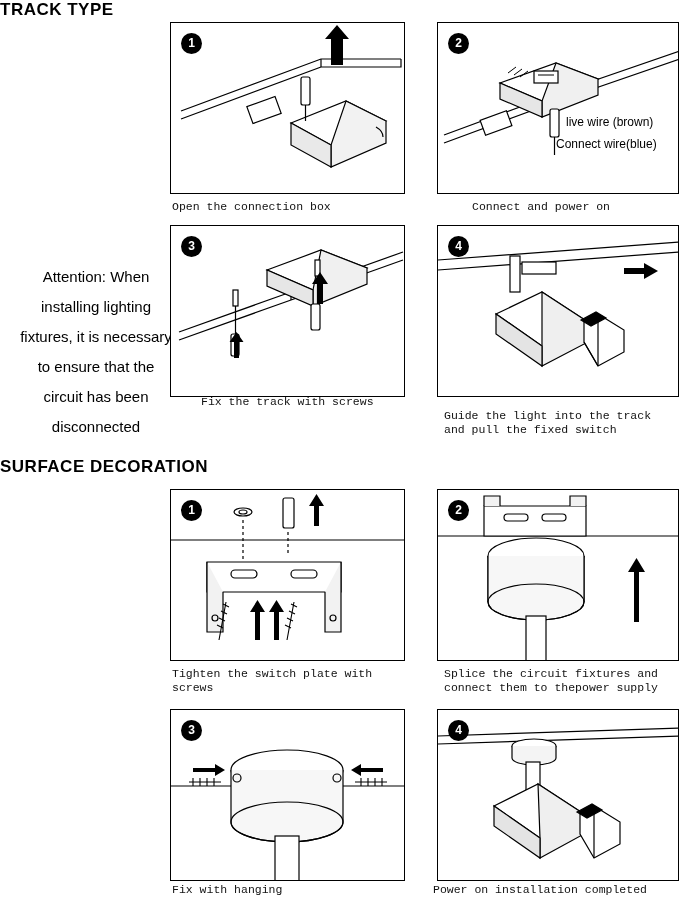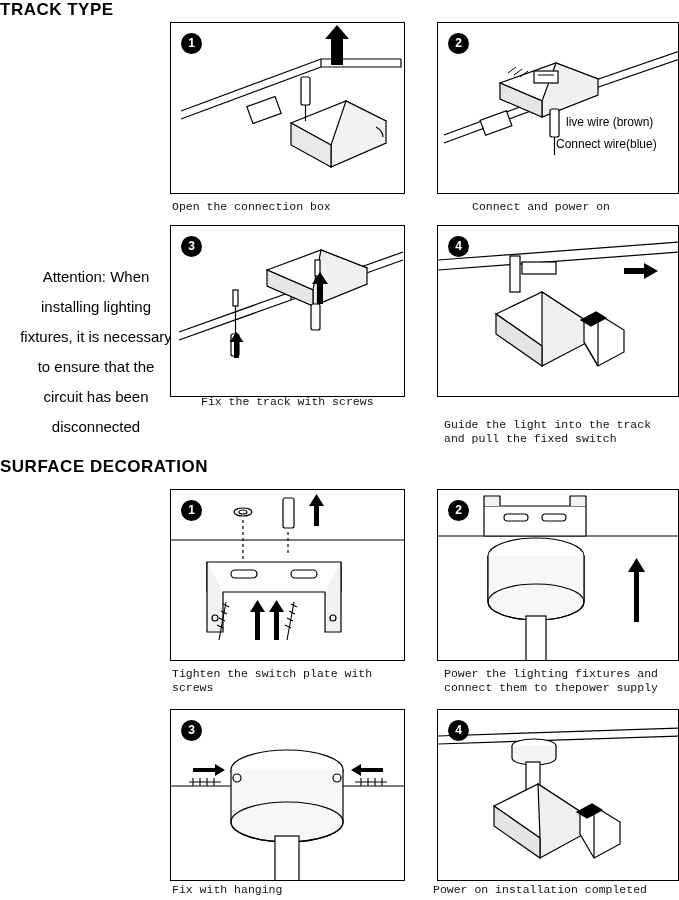--- a/index.html
+++ b/index.html
@@ -171,21 +171,21 @@
       <path d="M143 94 L158 86 L168 92 L153 100 Z" fill="#000"></path>
       <path d="M146 116 L160 140"></path>
       <path d="M160 88 L160 140"></path>
     </g>
     <g fill="#000">
       <path d="M186 42 L206 42 L206 37 L220 45 L206 53 L206 48 L186 48 Z"></path>
     </g>
   </svg>
   <div class="badge" style="left:10px; top:10px;">4</div>
 </div>
-<div class="caption" style="left:444px; top:418px; width:232px;">Guide the light into the track and pull the fixed switch</div>
+<div class="caption" style="left:444px; top:409px; width:232px;">Guide the light into the track and pull the fixed switch</div>
 
 <div class="section-title" id="title-surface">SURFACE DECORATION</div>
 
 <div class="panel" style="left:170px; top:489px; width:235px; height:172px;">
   <svg class="svgwrap" width="235" height="172" viewBox="0 0 235 172">
     <g fill="none" stroke="#000" stroke-width="1.2">
       <path d="M0 50 L235 50"></path>
       <ellipse cx="72" cy="22" rx="9" ry="4" fill="#fff"></ellipse>
       <ellipse cx="72" cy="22" rx="4" ry="2" fill="#fff"></ellipse>
       <rect x="112" y="8" width="11" height="30" rx="2" fill="#fff"></rect>
@@ -228,21 +228,21 @@
       <path d="M50 66 L50 112 A48 18 0 0 0 146 112 L146 66" fill="#f7f7f7"></path>
       <ellipse cx="98" cy="112" rx="48" ry="18" fill="none"></ellipse>
       <rect x="88" y="126" width="20" height="46" fill="#fff"></rect>
     </g>
     <g fill="#000">
       <path d="M196 132 L196 82 L190 82 L198.5 68 L207 82 L201 82 L201 132 Z"></path>
     </g>
   </svg>
   <div class="badge" style="left:10px; top:10px;">2</div>
 </div>
-<div class="caption" style="left:444px; top:667px; width:232px;">Power the lighting fixtures and connect them to thepower supply</div>
+<div class="caption" style="left:444px; top:667px; width:232px;">Splice the circuit fixtures and connect them to thepower supply</div>
 
 <div class="panel" style="left:170px; top:709px; width:235px; height:172px;">
   <svg class="svgwrap" width="235" height="172" viewBox="0 0 235 172">
     <g fill="none" stroke="#000" stroke-width="1.2">
       <path d="M0 76 L235 76"></path>
       <ellipse cx="116" cy="60" rx="56" ry="20" fill="#fff"></ellipse>
       <path d="M60 60 L60 112 A56 20 0 0 0 172 112 L172 60" fill="#f7f7f7"></path>
       <ellipse cx="116" cy="112" rx="56" ry="20" fill="none"></ellipse>
       <rect x="104" y="126" width="24" height="46" fill="#fff"></rect>
       <circle cx="66" cy="68" r="4"></circle>

